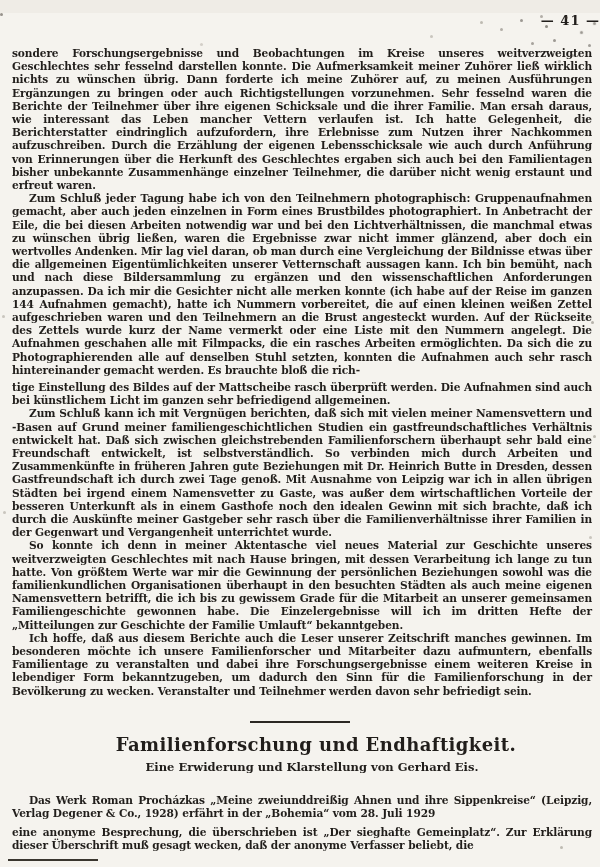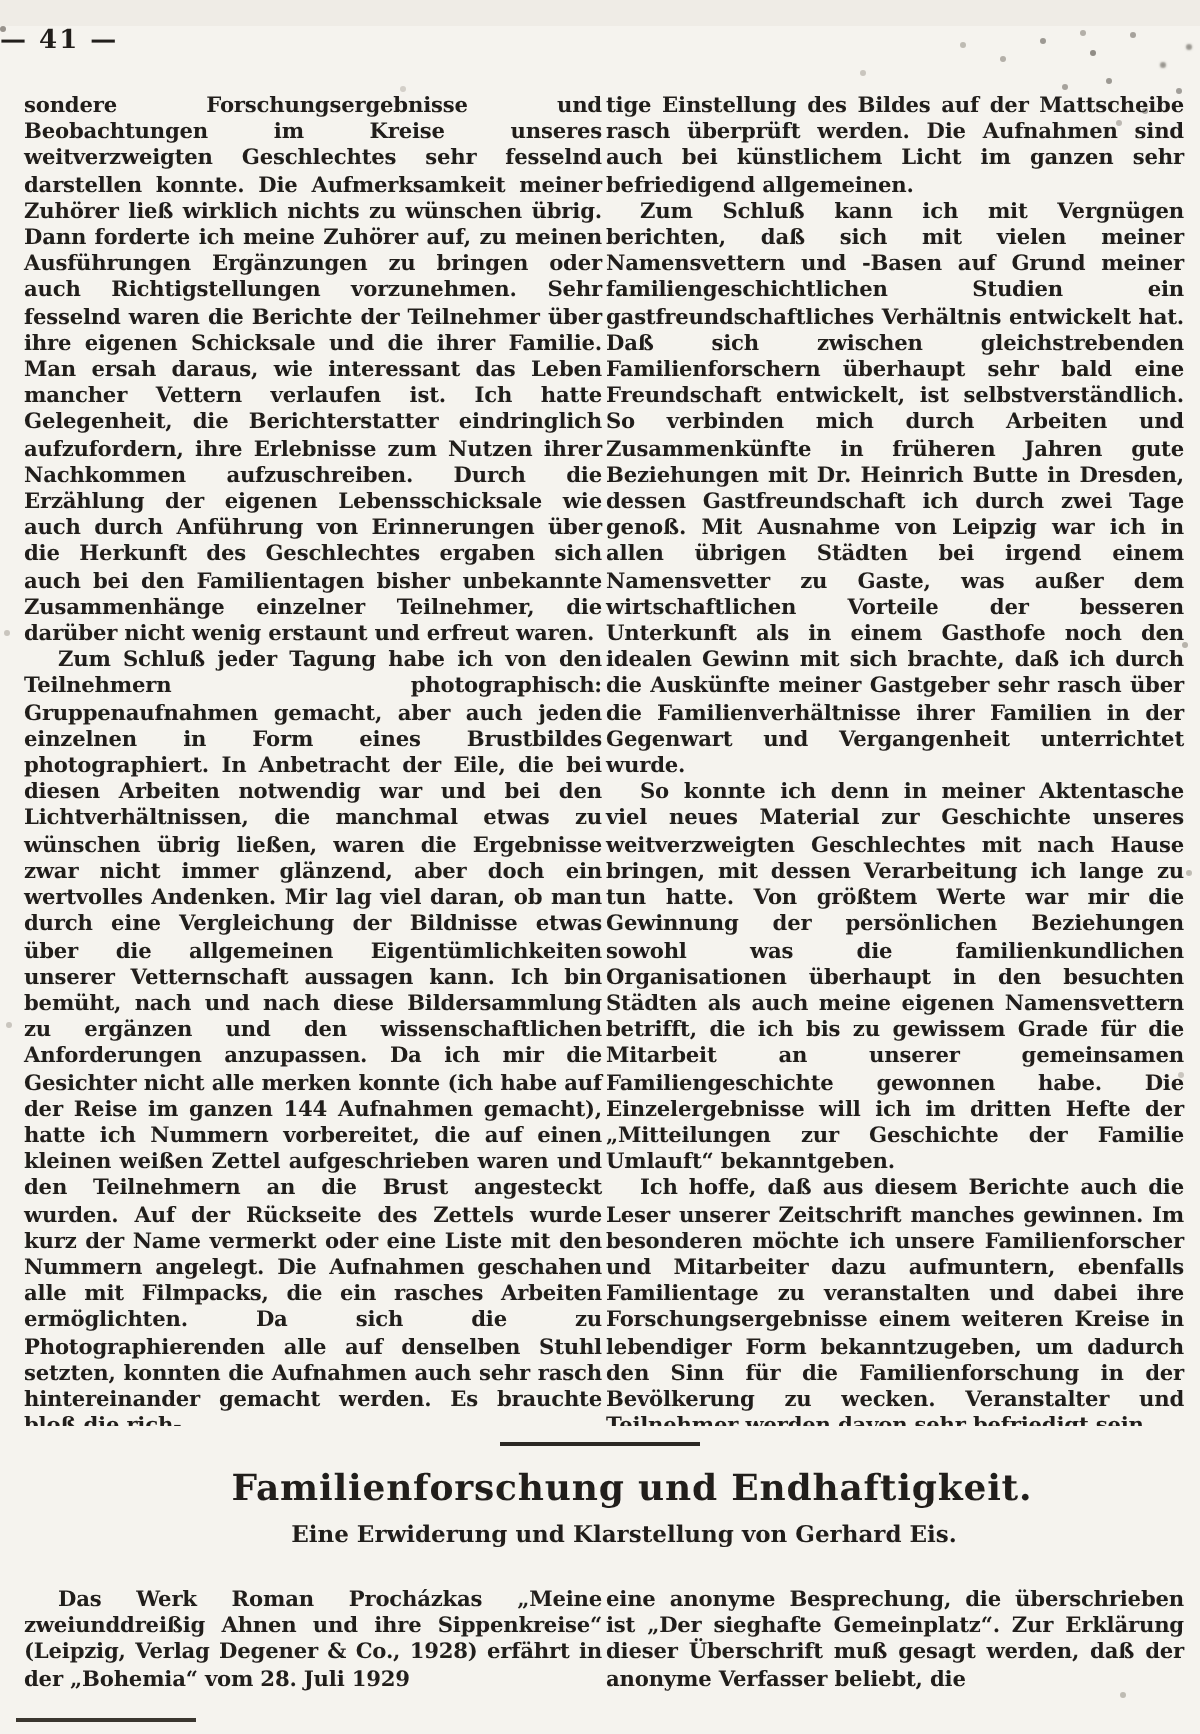--- a/index.html
+++ b/index.html
@@ -29,30 +29,31 @@
       571px 41px 0 rgba(60,55,48,.4), 593px 9px 1px rgba(60,55,48,.5),
       480px 8px 0 rgba(90,82,70,.35), 430px 22px 0 rgba(100,92,80,.3),
       558px 47px 0 rgba(80,72,62,.35), 540px 2px 0 rgba(80,72,62,.4),
       591px 308px 0 rgba(90,82,70,.4), 593px 422px 0 rgba(90,82,70,.35),
       589px 523px 0 rgba(100,92,80,.3), 560px 833px 0 rgba(90,82,70,.35),
       518px 856px 0 rgba(100,92,80,.3), 3px 498px 0 rgba(100,92,80,.3),
       2px 302px 0 rgba(100,92,80,.3), 200px 30px 0 rgba(110,100,88,.25);
   }
   .page-number {
     margin: 13px 0 0 0;
-    text-align: left;
+    text-align: right;
     font-size: 13px;
     line-height: 16px;
     letter-spacing: 1px;
   }
   .columns {
     display: flex;
     gap: 2px;
     padding: 0 8px 0 12px;
     text-align: justify;
+    flex-direction: column;
   }
   .article1 {
     margin-top: 18px;
     height: 666px;
     overflow: hidden;
   }
   .col {
     flex: 1 1 0;
     font-size: 10.6px;
     line-height: 13.2px;
@@ -118,18 +119,18 @@
   <div class="separator"></div>
 
   <h1 class="article-title">Familienforschung und Endhaftigkeit.</h1>
   <h2 class="article-subtitle">Eine Erwiderung und Klarstellung von Gerhard Eis.</h2>
 
   <div class="columns article2">
     <div class="col">
       <p class="indent">Das Werk Roman Procházkas „Meine zweiunddreißig Ahnen und ihre Sippenkreise“ (Leipzig, Verlag Degener &amp; Co., 1928) erfährt in der „Bohemia“ vom 28. Juli 1929</p>
     </div>
     <div class="col">
-      <p>eine anonyme Besprechung, die überschrieben ist „Der sieghafte Gemeinplatz“. Zur Erklärung dieser Überschrift muß gesagt werden, daß der anonyme Verfasser beliebt, die</p>
+      <p>eine anonyme Besprechung, die überschrieben ist „Der sieghafte Gemeinplatz“. Zur Erklärung dieser Überschrift muß gesagt wecken, daß der anonyme Verfasser beliebt, die</p>
     </div>
   </div>
 
   <div class="footnote-rule"></div>
 </div>
 
 </body></html>

